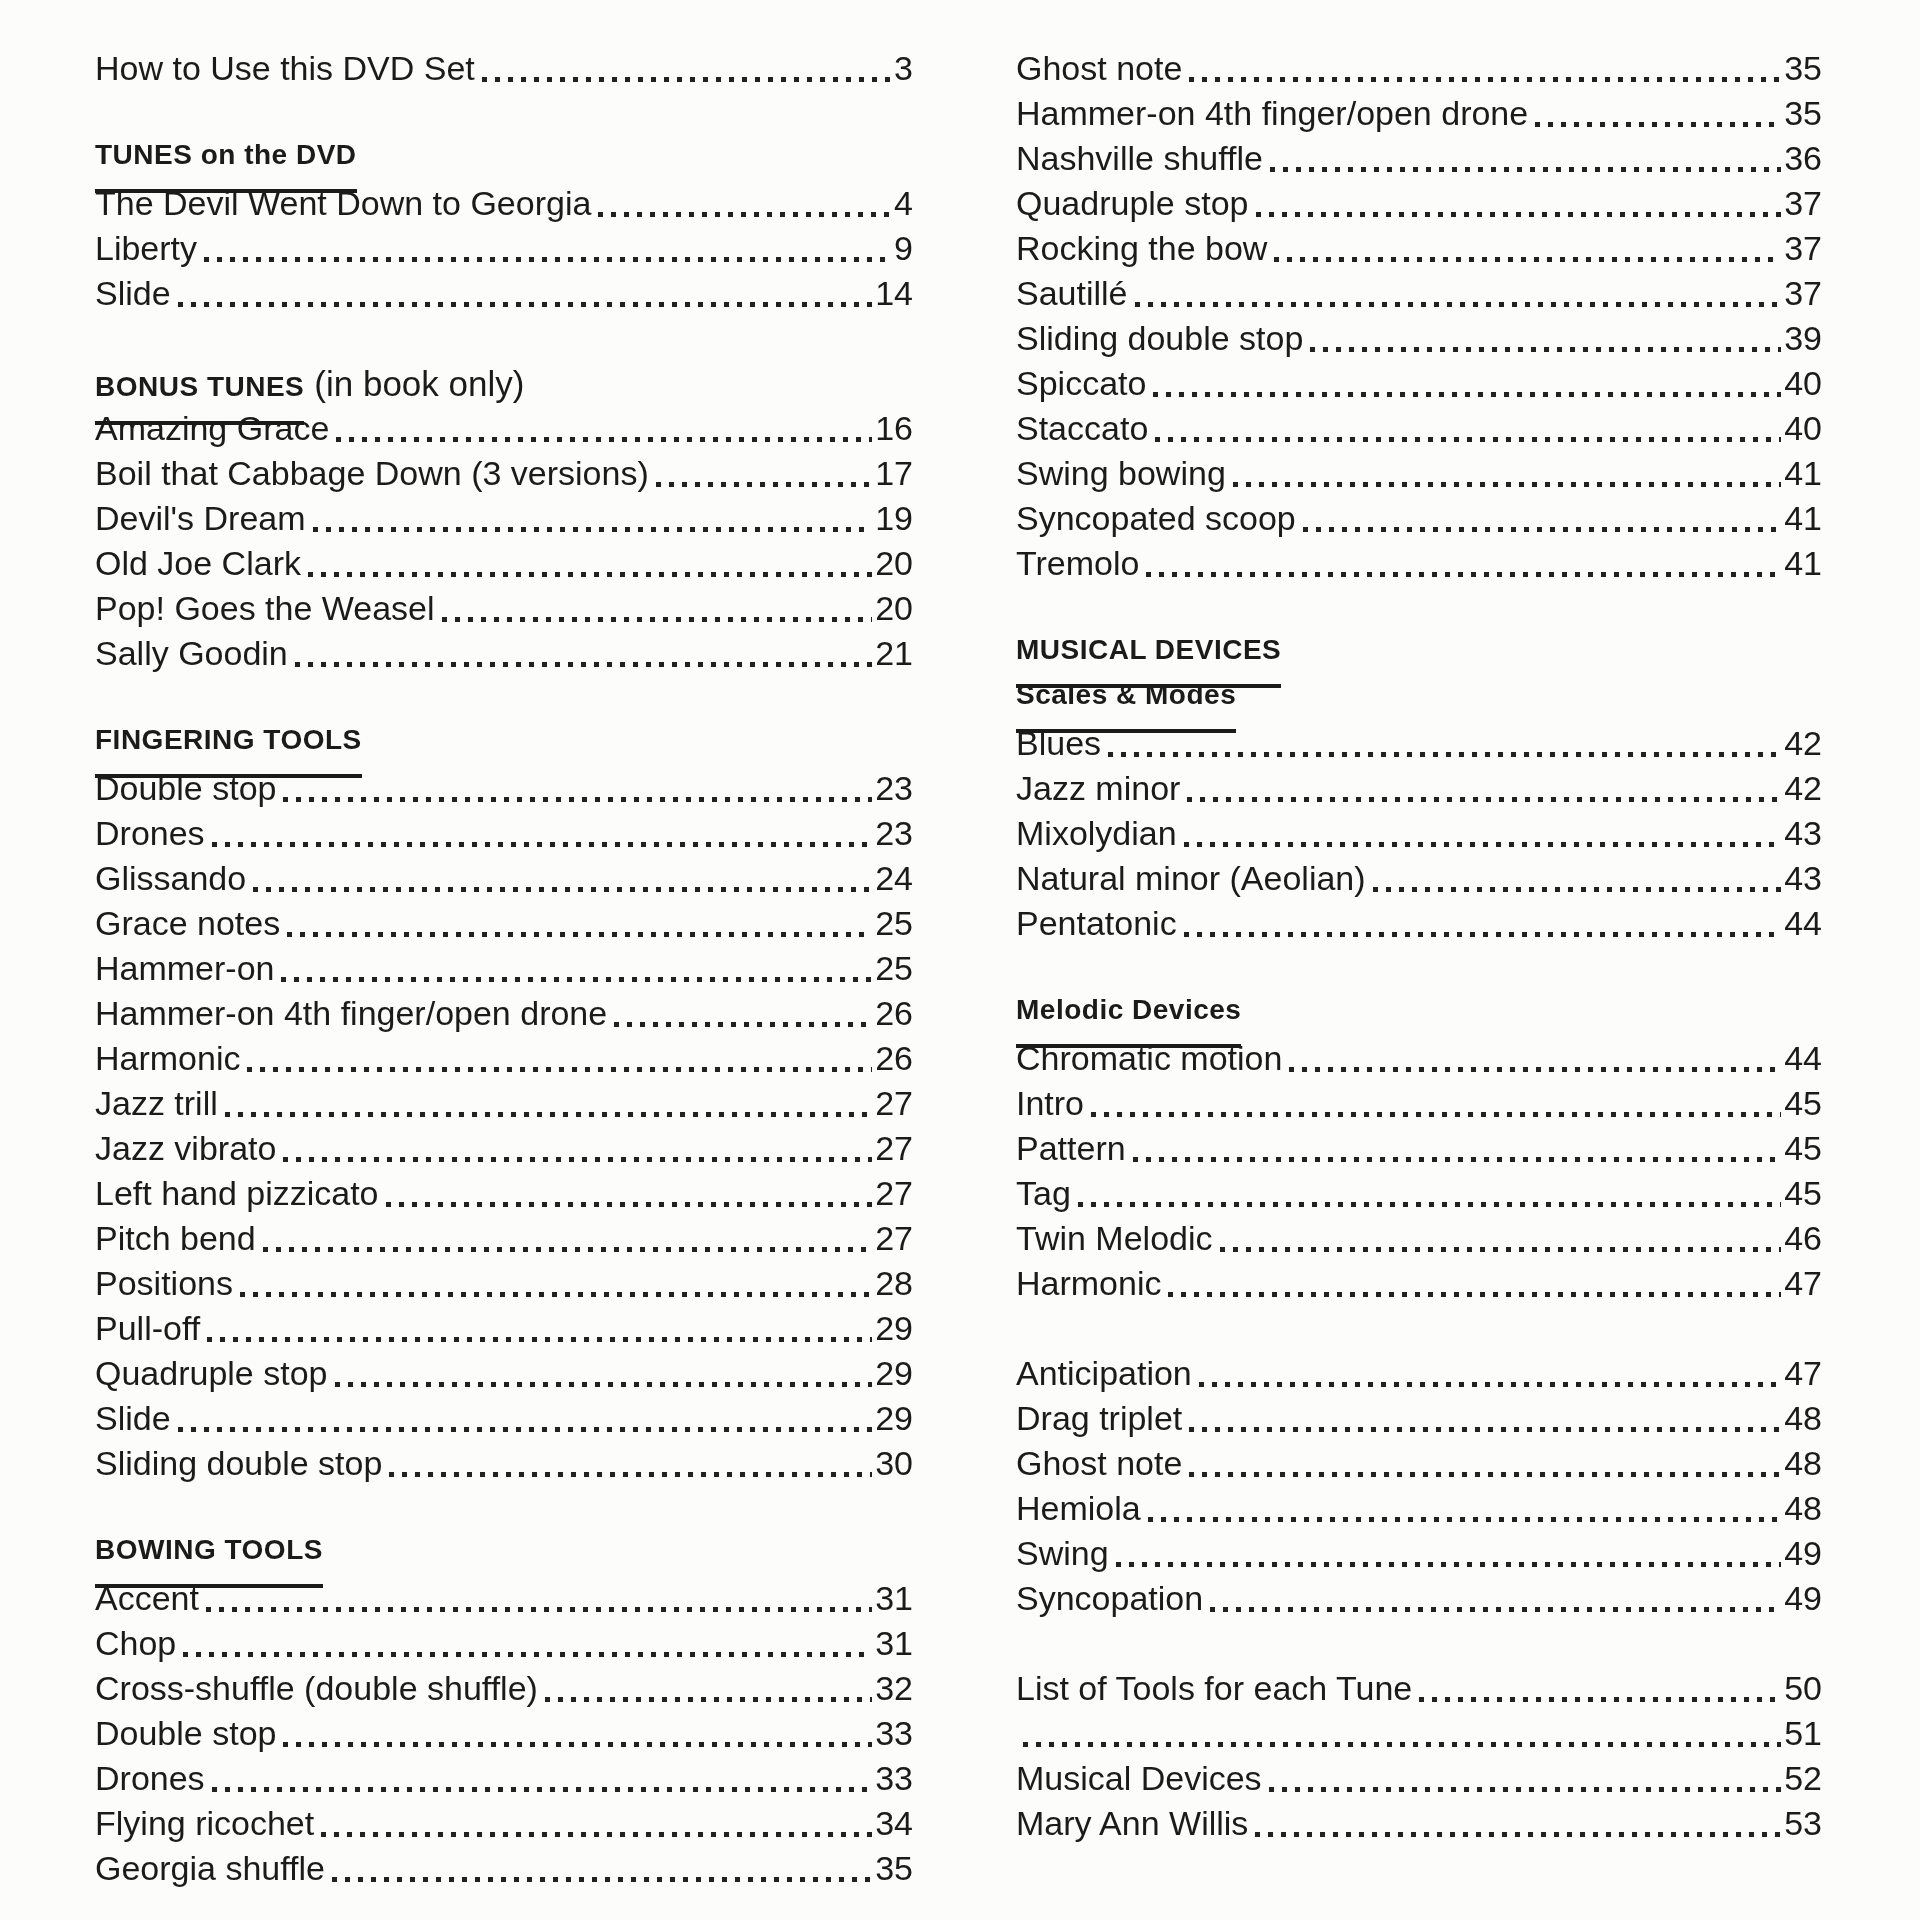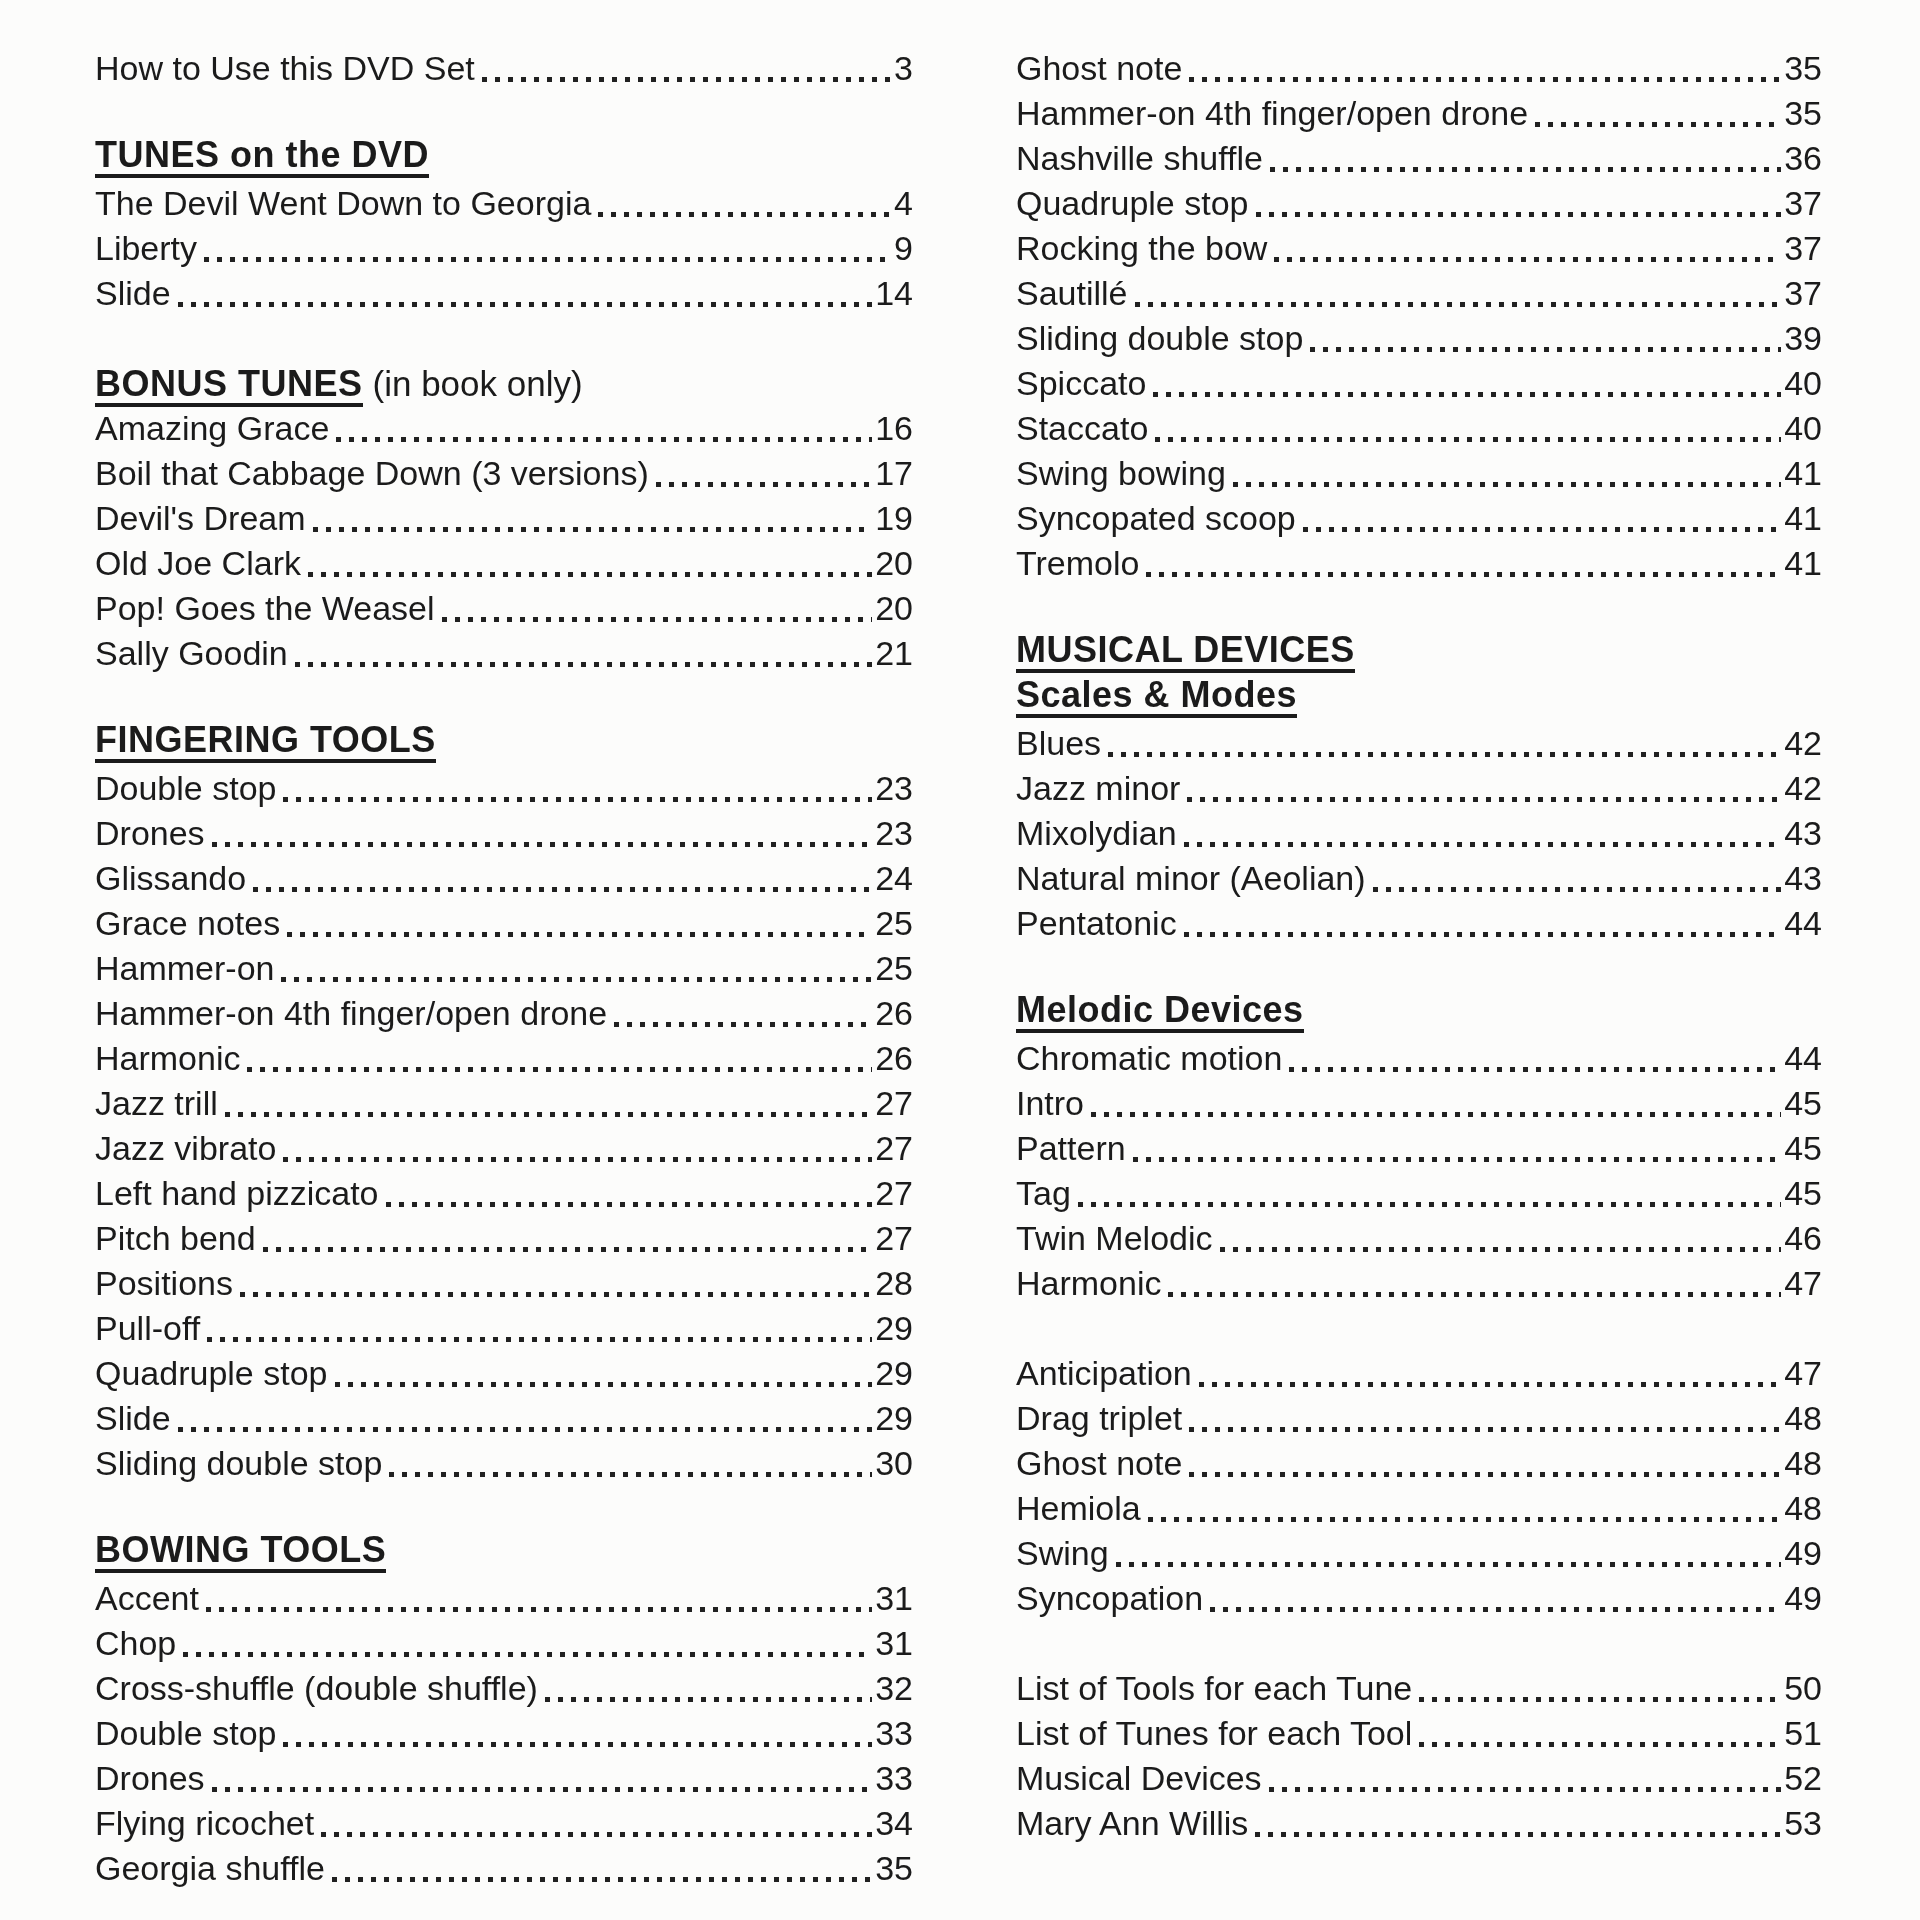--- a/index.html
+++ b/index.html
@@ -26,24 +26,24 @@
   .group { margin-bottom: 45px; margin-top: 36px; }
 
   .heading-row {
     line-height: 45px;
     height: 45px;
     white-space: nowrap;
   }
   .hd {
     display: inline-block;
     font-weight: bold;
-    font-size: 36px;
+    font-size: 28px;
     letter-spacing: 0.5px;
     border-bottom: 4px solid #1b1b1b;
-    padding-bottom: 0;
+    padding-bottom: 15px;
     line-height: 38px;
   }
   .hd-suffix {
     font-size: 35px;
     font-weight: normal;
     margin-left: 10px;
   }
 
   .row {
     display: flex;
@@ -417,21 +417,20 @@
           <span class="num">49</span>
         </div>
       </div>
       <div class="group">
         <div class="row">
           <span class="label">List of Tools for each Tune</span>
           <span class="leader"></span>
           <span class="num">50</span>
         </div>
         <div class="row">
-          <span class="label">List of Tunes for each Tool</span>
           <span class="leader"></span>
           <span class="num">51</span>
         </div>
         <div class="row">
           <span class="label">Musical Devices</span>
           <span class="leader"></span>
           <span class="num">52</span>
         </div>
         <div class="row">
           <span class="label">Mary Ann Willis</span>

